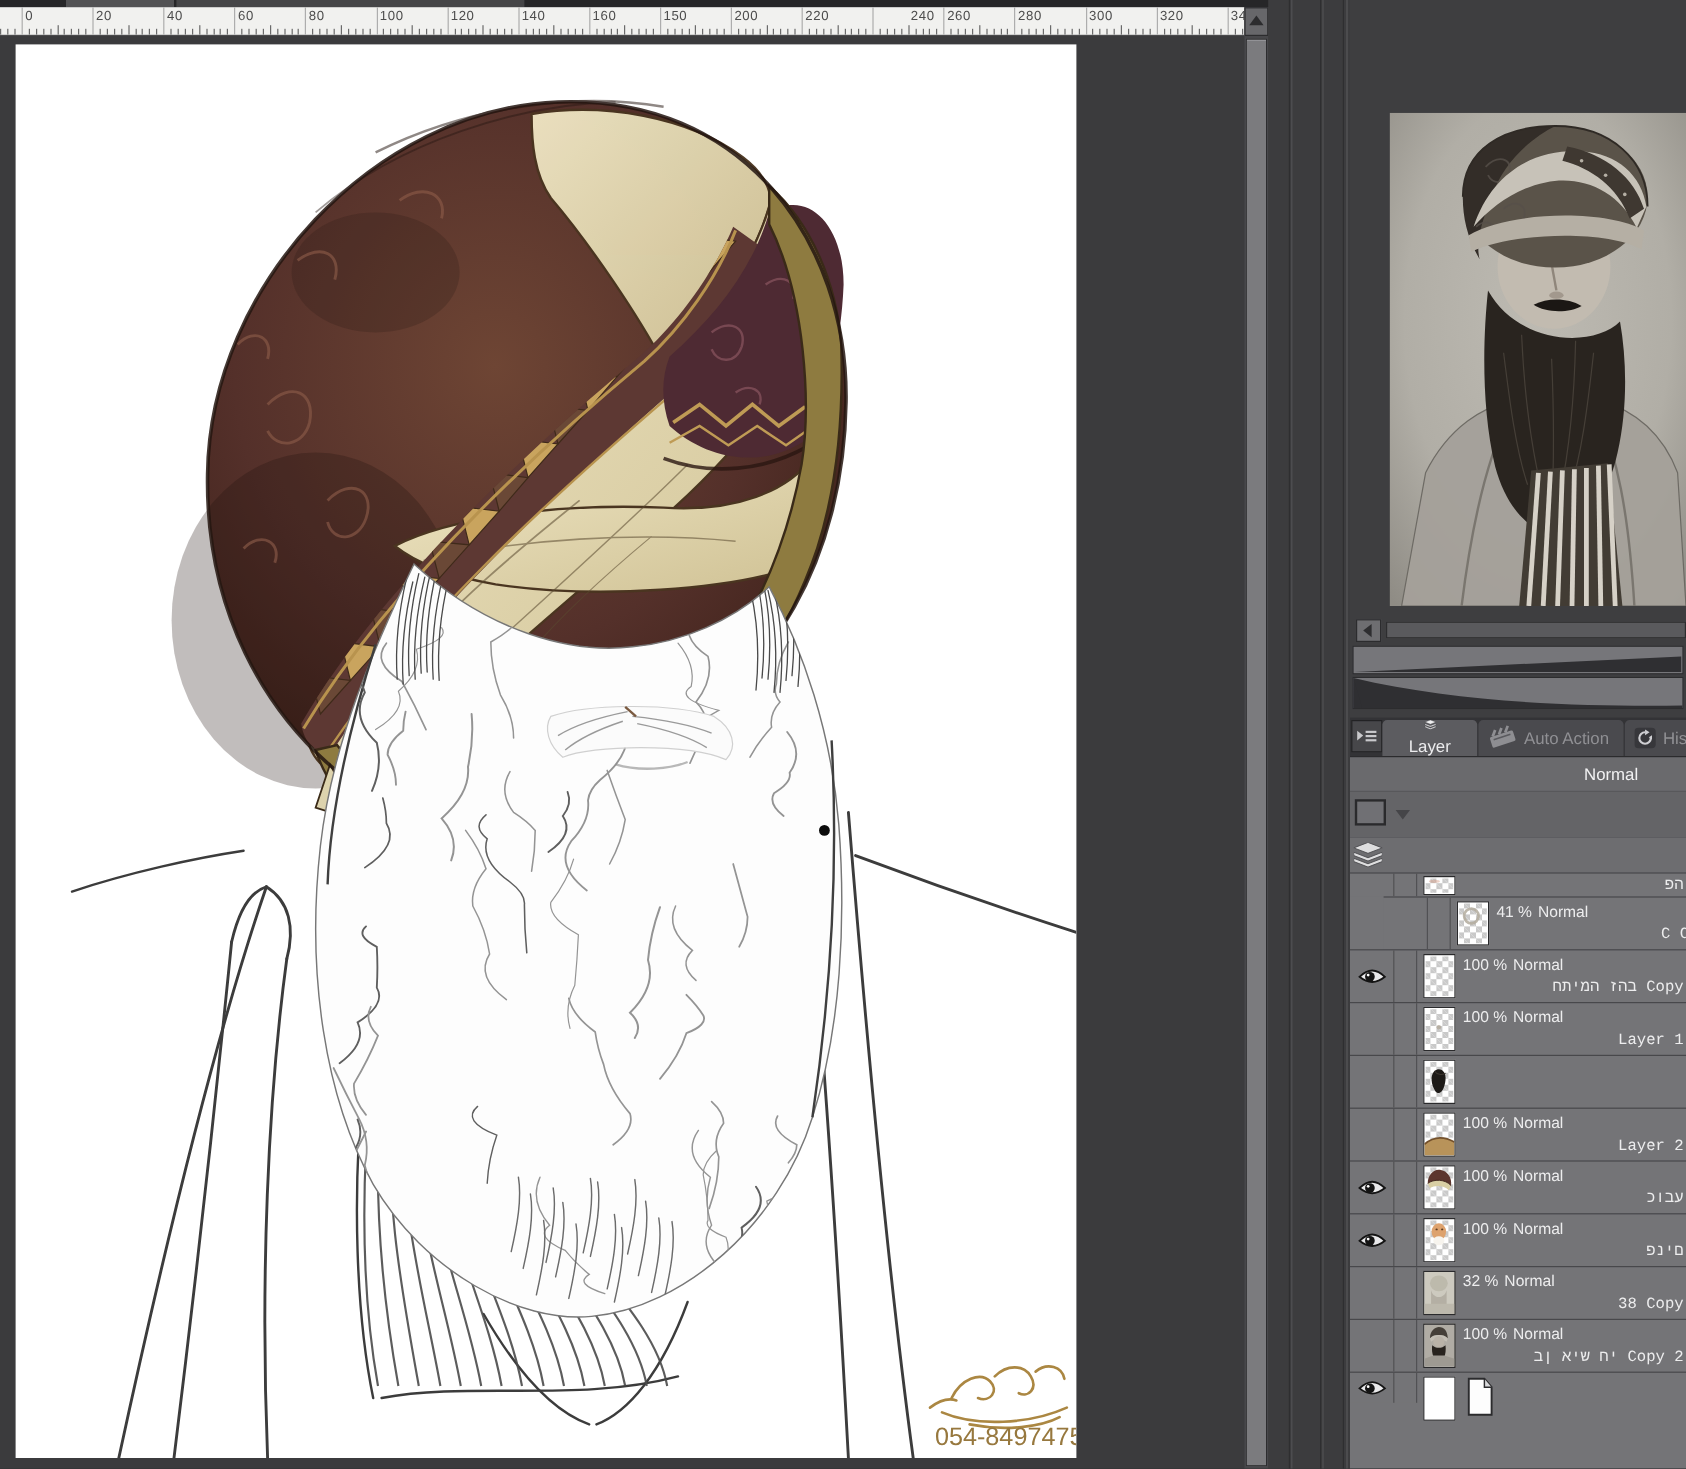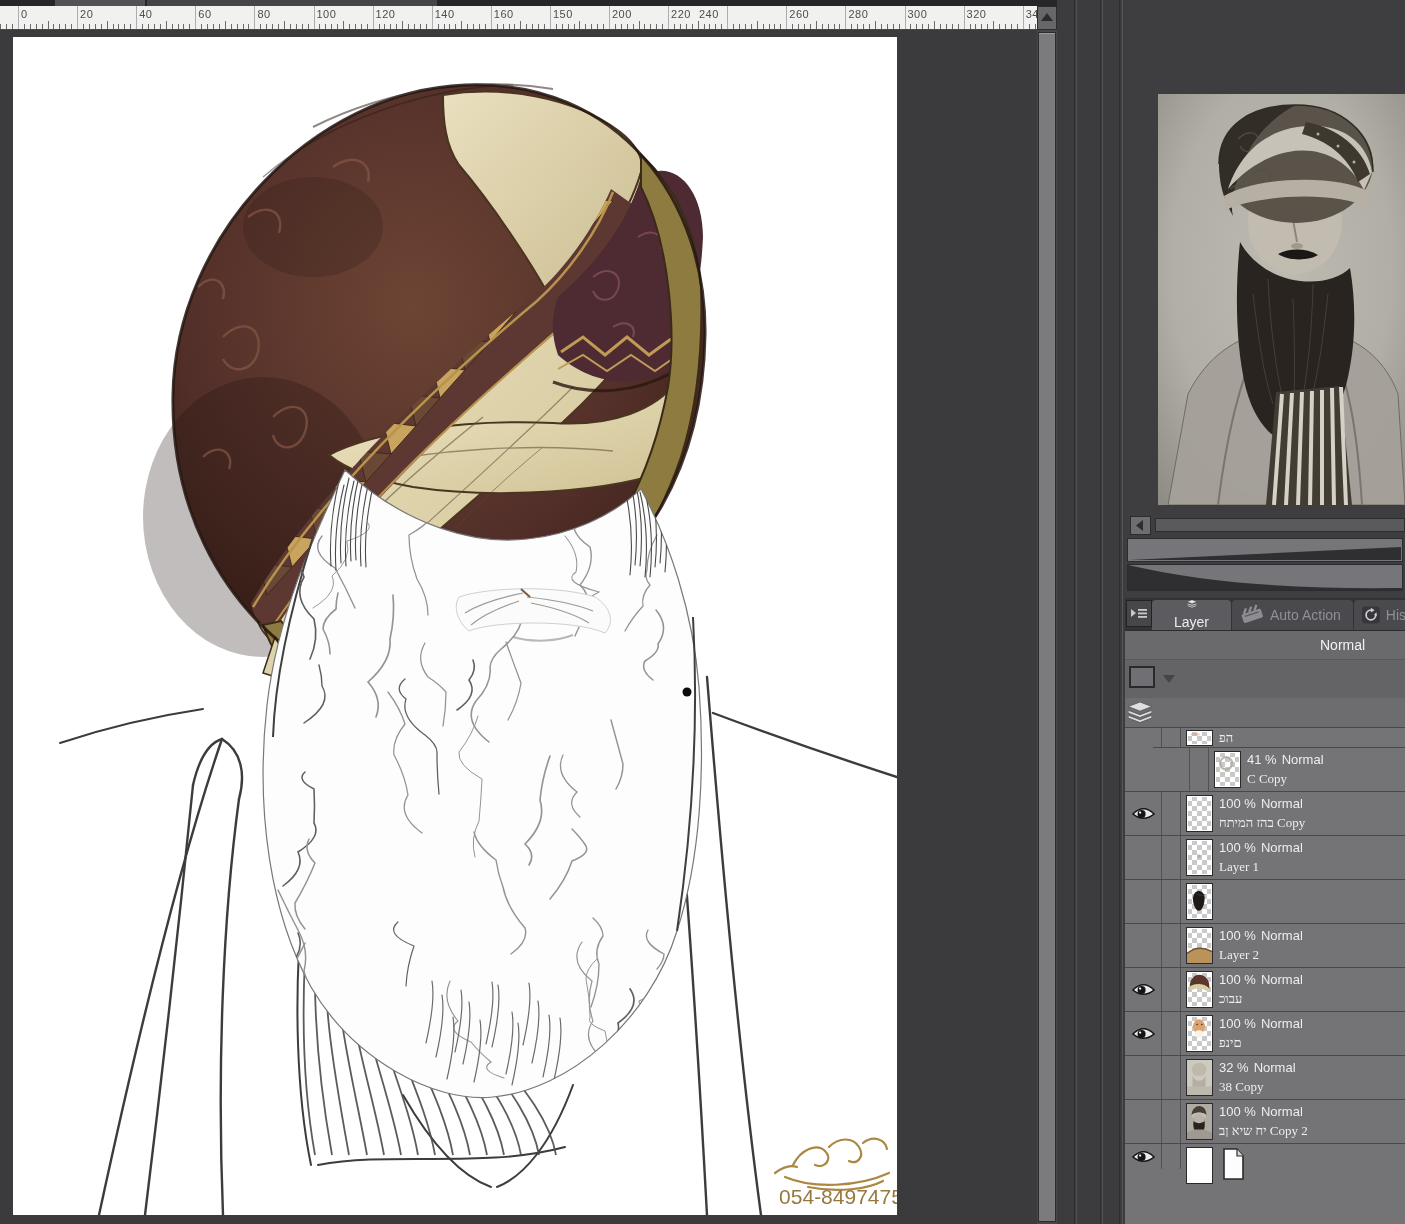--- a/index.html
+++ b/index.html
@@ -71,21 +71,21 @@
                          linear-gradient(45deg,#c9c9c9 25%,transparent 25%,transparent 75%,#c9c9c9 75%);
         background-size:10px 10px;background-position:0 0,5px 5px;}
   .lthumb.opaque{background:none;background-color:#b0aca4;}
   .lthumb.paper{background:#ffffff;}
   .lthumb svg{position:absolute;left:0;top:0;width:100%;height:100%;}
   .ltext{position:absolute;left:94px;top:2px;right:2px;}
   .l1{font-size:13px;color:#ededee;line-height:19px;white-space:nowrap;}
   .l1 .mode{margin-left:5px;}
   .l2{font-size:13px;color:#ededee;line-height:19px;white-space:nowrap;
       direction:ltr;unicode-bidi:bidi-override;
-      font-family:Liberation Serif, serif;}
+      font-family:Liberation Mono, monospace;text-align:right;}
   .paper-icon{position:absolute;left:95px;top:3px;width:27px;height:34px;}
 </style>
 </head>
 <body>
 
 <div id="app">
 
   <div class="abs" id="top-strip">
     <div class="strip-seg" style="left:55px;width:90px;background:#525254;"></div>
     <div class="strip-seg" style="left:147px;width:290px;background:#454547;"></div>
@@ -221,21 +221,21 @@
       <div class="rtick" style="left: 674.01px; height: 5px;"></div>
       <div class="rtick" style="left: 679.92px; height: 5px;"></div>
       <div class="rtick" style="left: 685.83px; height: 5px;"></div>
       <div class="rtick" style="left: 691.74px; height: 5px;"></div>
       <div class="rtick" style="left: 697.65px; height: 8px;"></div>
       <div class="rtick" style="left: 703.56px; height: 5px;"></div>
       <div class="rtick" style="left: 709.47px; height: 5px;"></div>
       <div class="rtick" style="left: 715.38px; height: 5px;"></div>
       <div class="rtick" style="left: 721.29px; height: 5px;"></div>
       <div class="rline" style="left: 727.2px;"></div>
-      <div class="rlabel" style="left: 699px;">240</div>
+      <div class="rlabel" style="left: 759px;">240</div>
       <div class="rtick" style="left: 733.11px; height: 5px;"></div>
       <div class="rtick" style="left: 739.02px; height: 5px;"></div>
       <div class="rtick" style="left: 744.93px; height: 5px;"></div>
       <div class="rtick" style="left: 750.84px; height: 5px;"></div>
       <div class="rtick" style="left: 756.75px; height: 8px;"></div>
       <div class="rtick" style="left: 762.66px; height: 5px;"></div>
       <div class="rtick" style="left: 768.57px; height: 5px;"></div>
       <div class="rtick" style="left: 774.48px; height: 5px;"></div>
       <div class="rtick" style="left: 780.39px; height: 5px;"></div>
       <div class="rline" style="left: 786.3px;"></div>

